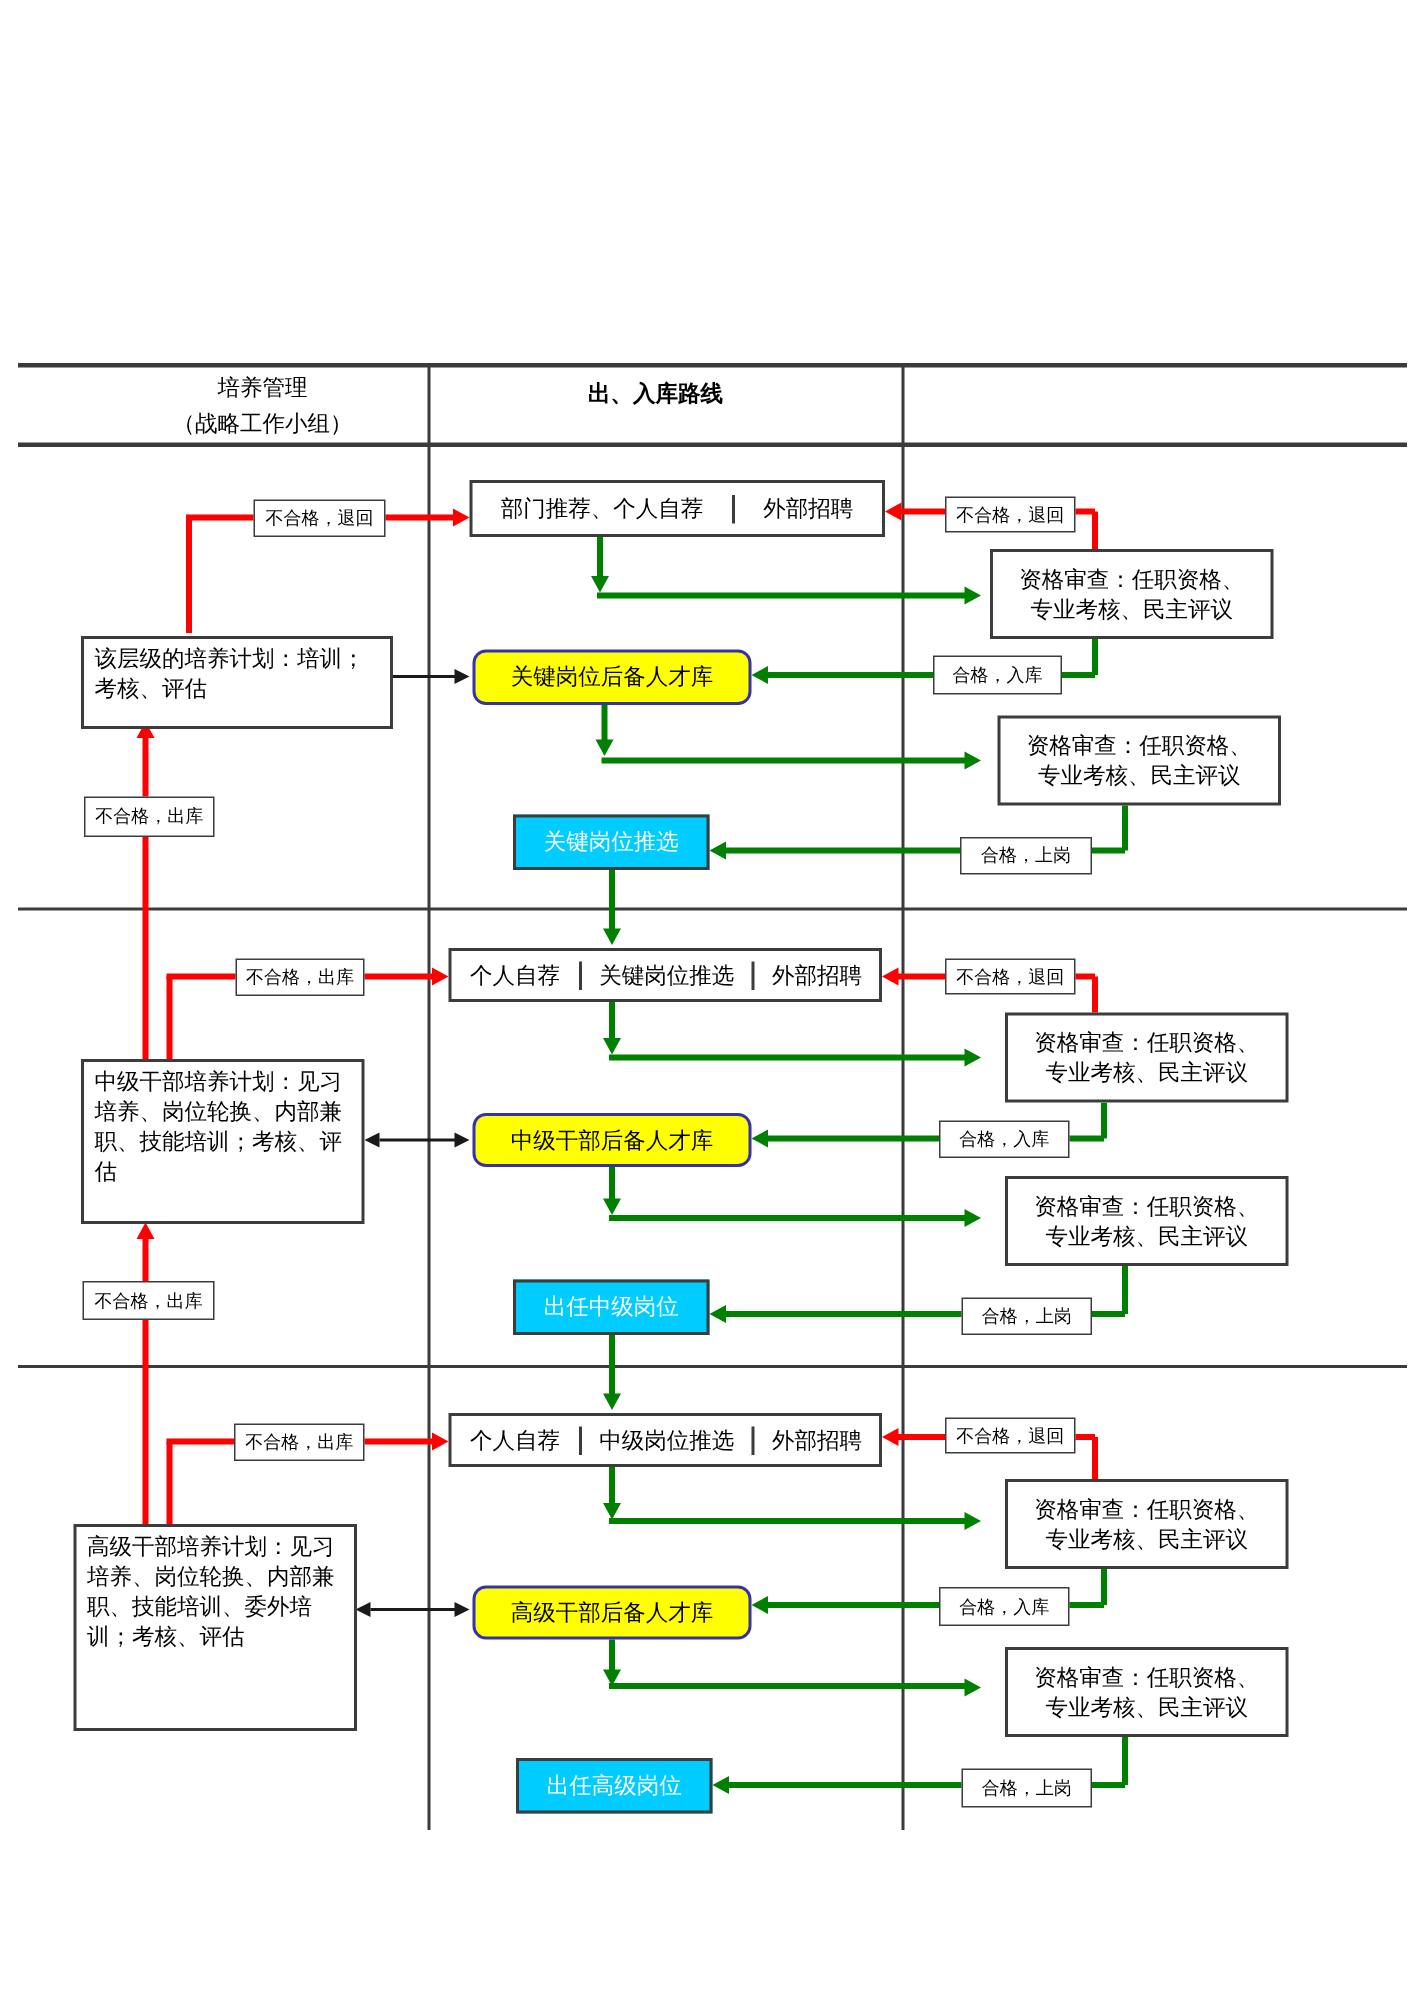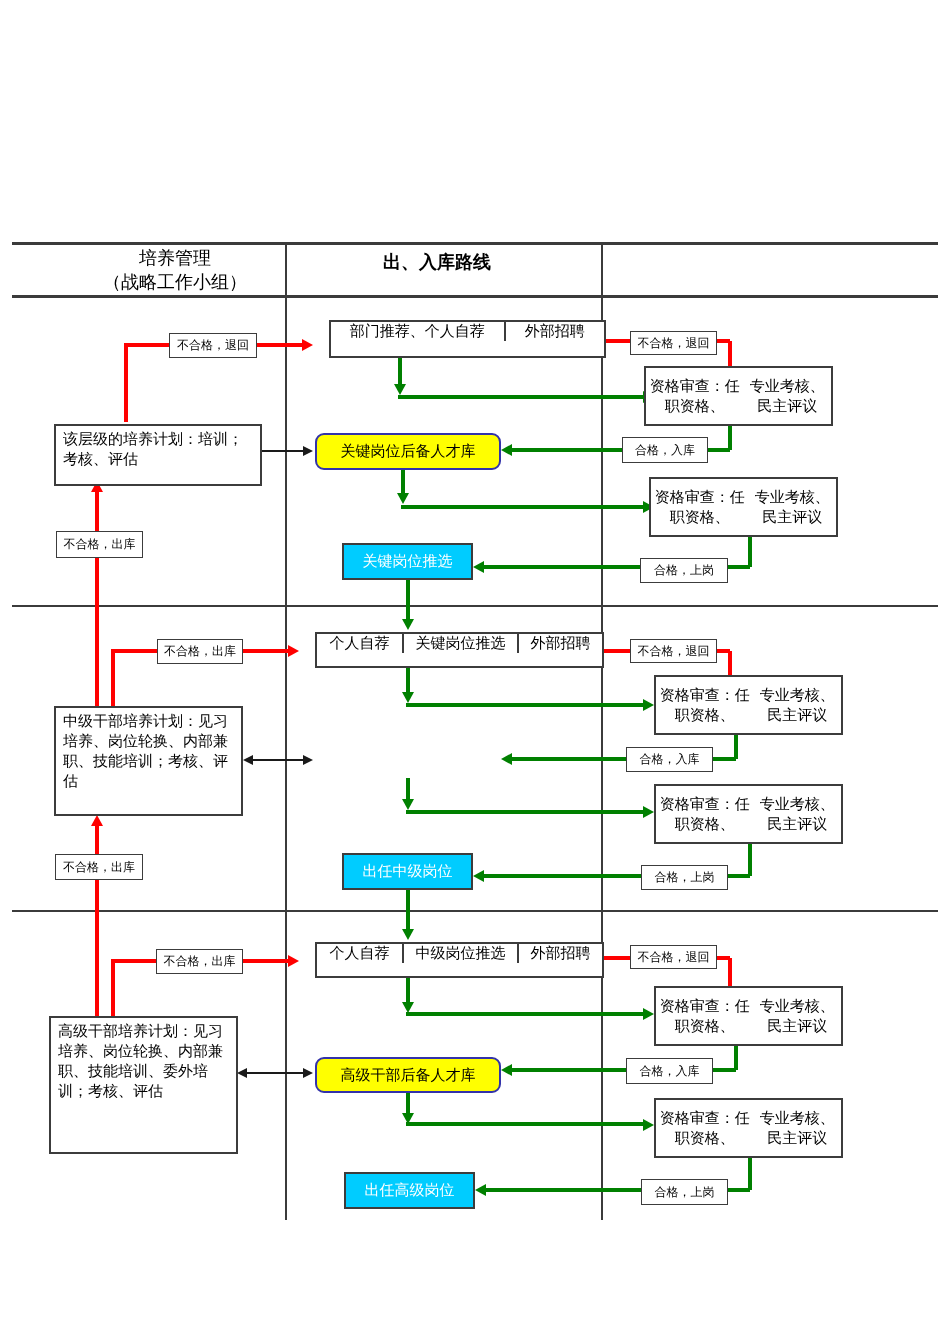--- a/index.html
+++ b/index.html
@@ -1,28 +1,28 @@
 <!DOCTYPE html>
 <html><head>
 <meta charset="utf-8">
 <style>
   html,body{margin:0;padding:0;background:#fff;}
   .canvas{position:relative;width:950px;height:1344px;background:#fff;overflow:hidden;
           font-family:"DejaVu Sans",sans-serif;color:#000;}
   .tline{position:absolute;background:#3b3b3b;z-index:1;}
   .seg{position:absolute;z-index:2;}
   .head{position:absolute;width:0;height:0;z-index:2;}
-  .hdr{position:absolute;text-align:center;font-size:18px;line-height:24px;z-index:3;}
+  .hdr{position:absolute;text-align:center;font-size:15px;line-height:24px;z-index:3;}
   .box{position:absolute;background:#fff;border:2px solid #3c3c3c;box-sizing:border-box;
        font-size:15px;display:flex;z-index:4;}
-  .intake{padding:0;align-items:flex-start;margin-left:16px;}
+  .intake{padding:0;align-items:center;}
   .cell{display:flex;align-items:center;justify-content:center;box-sizing:border-box;}
   .bl{border-left:2px solid #3c3c3c;}
   .plan{padding:3px 7px;line-height:20px;display:block;}
-  .review{flex-direction:row;align-items:center;justify-content:center;line-height:20px;text-align:center;}
+  .review{flex-direction:column;justify-content:center;line-height:20px;text-align:center;margin-left:16px;}
   .pool{background:#ffff00;border:2px solid #3333aa;border-radius:9px;align-items:center;justify-content:center;}
   .appoint{background:#00ccff;color:#ffffff;align-items:center;justify-content:center;}
   .lbl{position:absolute;background:#fff;border:1.5px solid #3c3c3c;box-sizing:border-box;
        font-size:12px;display:flex;align-items:center;justify-content:center;z-index:5;}
 </style>
 </head>
 <body>
 
 <div class="canvas">
 
@@ -143,20 +143,21 @@
   <div class="lbl" style="left:622px;top:437px;width:86px;height:26px">合格，入库</div>
   <div class="lbl" style="left:640px;top:558px;width:88px;height:25px">合格，上岗</div>
   <div class="lbl" style="left:56px;top:531px;width:87px;height:27px">不合格，出库</div>
 
   <div class="box intake" style="left:299px;top:632px;width:289px;height:36px">
     <div class="cell" style="flex:86 0 0">个人自荐</div>
     <div class="cell bl" style="flex:115 0 0">关键岗位推选</div>
     <div class="cell bl" style="flex:84 0 0">外部招聘</div>
   </div>
   <div class="box plan" style="left:54px;top:706px;width:189px;height:110px">中级干部培养计划：见习培养、岗位轮换、内部兼职、技能培训；考核、评估</div>
+  <div class="box pool" style="left:315px;top:742px;width:186px;height:36px">中级干部后备人才库</div>
   <div class="box appoint" style="left:342px;top:853px;width:131px;height:37px">出任中级岗位</div>
   <div class="box review" style="left:654px;top:675px;width:189px;height:60px">
     <span>资格审查：任职资格、</span>
     <span>专业考核、民主评议</span>
   </div>
   <div class="box review" style="left:654px;top:784px;width:189px;height:60px">
     <span>资格审查：任职资格、</span>
     <span>专业考核、民主评议</span>
   </div>
   <div class="lbl" style="left:157px;top:639px;width:86px;height:25px">不合格，出库</div>

